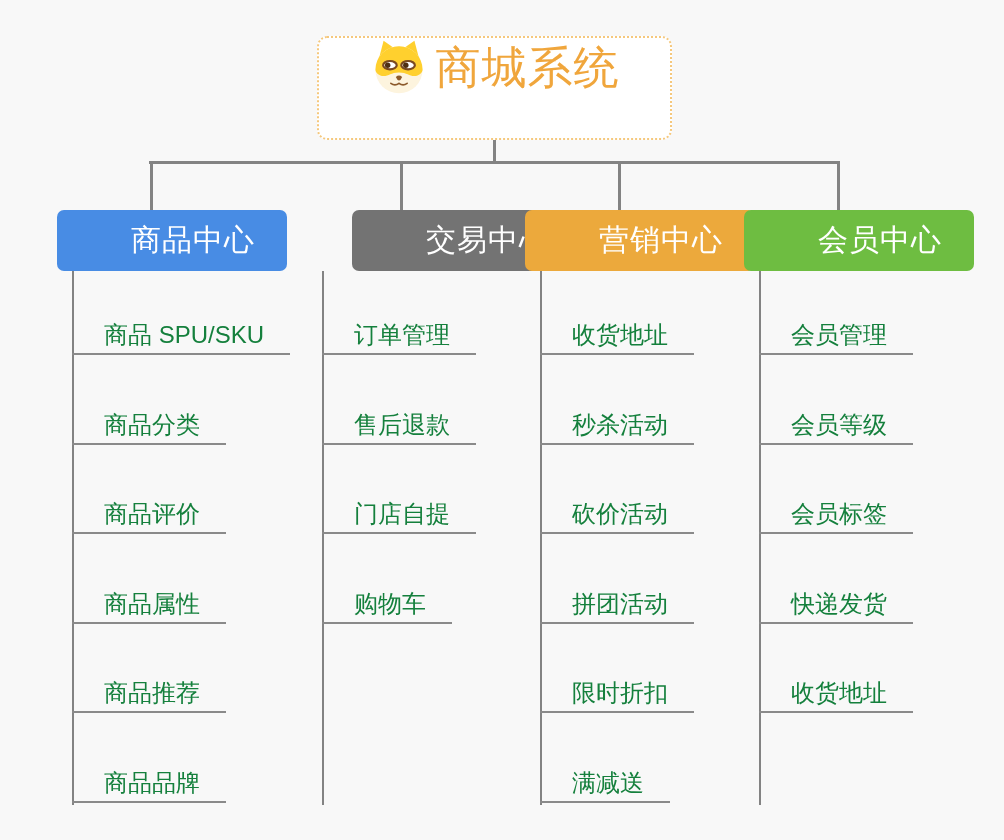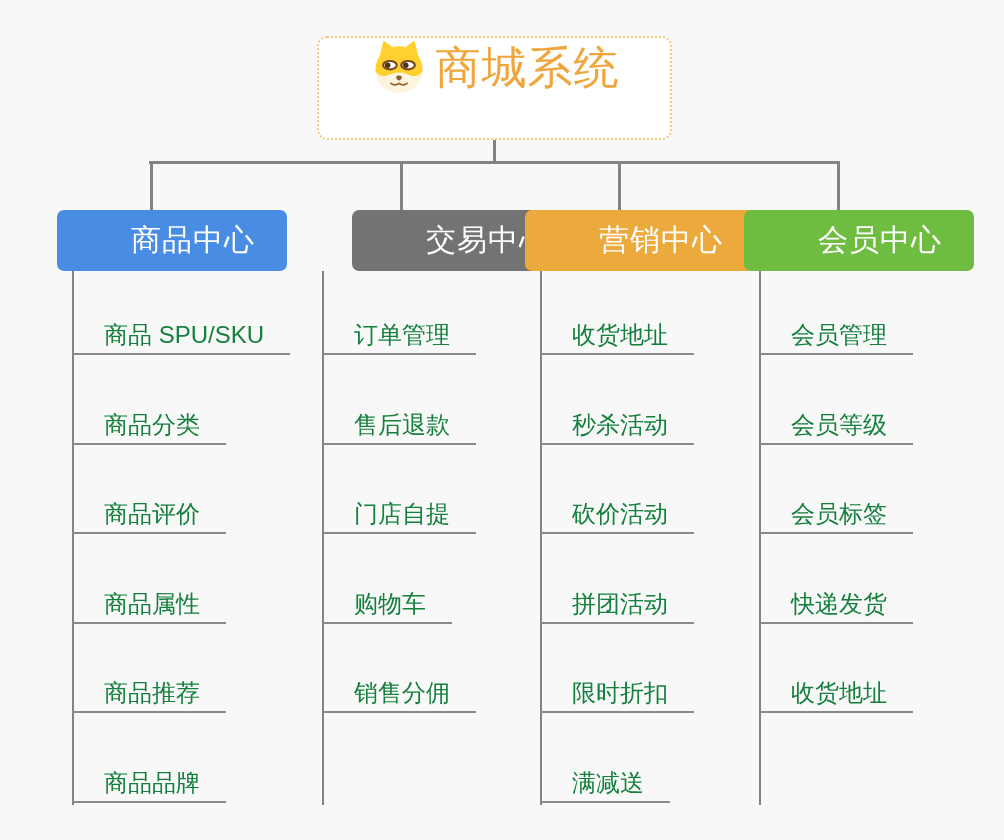--- a/index.html
+++ b/index.html
@@ -109,21 +109,20 @@
   </div>
     <div class="drop" style="left: 149.5px;"></div>
     <div class="branch-col" style="left: 307px;">
     <div class="branch-head" style="background: #737373; margin-left: 45px;">交易中心</div>
     <div class="branch-trunk"></div>
     <div class="item-list">
         <div class="item">订单管理</div>
         <div class="item">售后退款</div>
         <div class="item">门店自提</div>
         <div class="item">购物车</div>
-        <div class="item">销售分佣</div>
       </div>
   </div>
     <div class="drop" style="left: 399.5px;"></div>
     <div class="branch-col" style="left: 525px;">
     <div class="branch-head" style="background: rgb(236, 169, 60);">营销中心</div>
     <div class="branch-trunk"></div>
     <div class="item-list">
         <div class="item">收货地址</div>
         <div class="item">秒杀活动</div>
         <div class="item">砍价活动</div>

